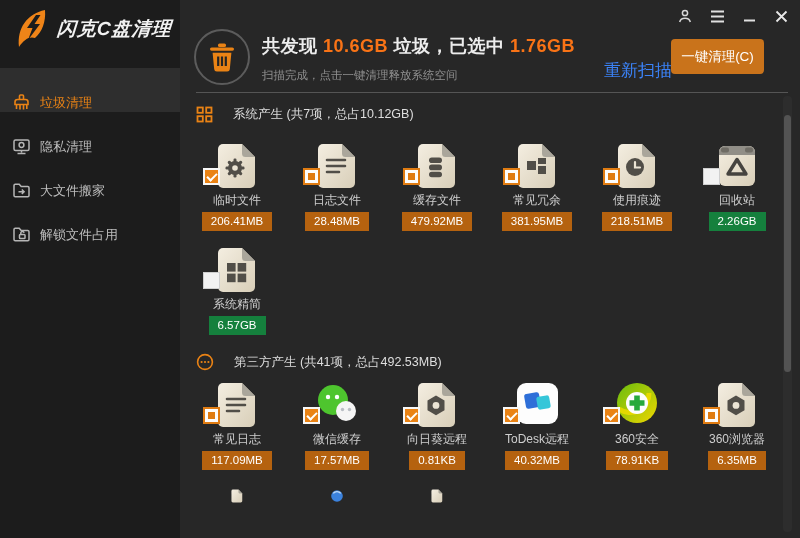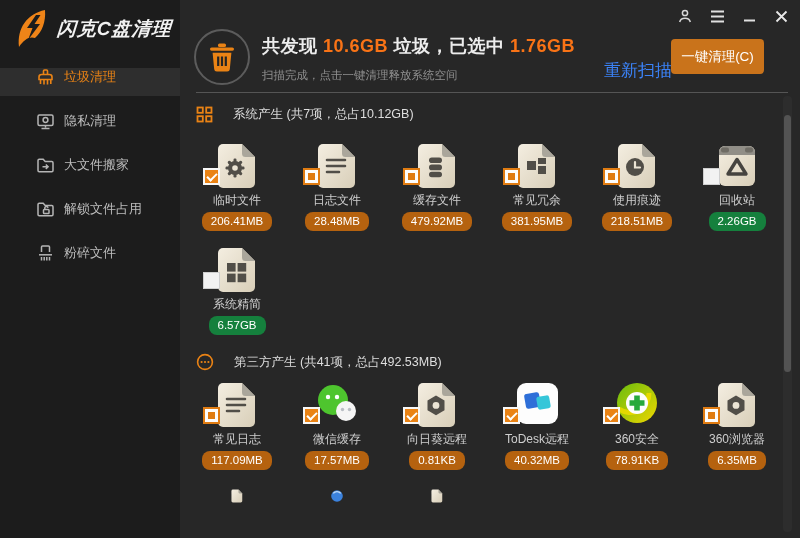--- a/index.html
+++ b/index.html
@@ -3,22 +3,22 @@
 <meta charset="utf-8">
 <style>
   * { margin:0; padding:0; box-sizing:border-box; }
   body { background:#111; font-family:"Liberation Sans", sans-serif; }
   #app { position:relative; width:800px; height:538px; background:#272727; overflow:hidden; }
 
   
   .sidebar { position:absolute; left:0; top:0; width:180px; height:538px; background:#1c1c1c; }
   .logo { position:absolute; left:14px; top:8px; display:flex; align-items:center; gap:5px; }
   .logo-text { font-size:19px; font-weight:bold; font-style:italic; color:#f2f2f2; letter-spacing:1px; transform:skewX(-4deg); }
-  .nav-item { position:absolute; left:0; width:180px; height:28px; display:flex; align-items:flex-start;
-              padding-left:36px; gap:9px; font-size:13px; color:#bdbdbd; cursor:pointer; }
+  .nav-item { position:absolute; left:0; width:180px; height:44px; display:flex; align-items:flex-end;
+              padding-left:12px; gap:9px; font-size:13px; color:#bdbdbd; cursor:pointer; }
   .nav-item.selected { background:#2e2e2e; color:#ea8315; }
   .nav-item svg { flex:0 0 auto; }
 
   
   .win-controls { position:absolute; top:7px; right:10px; display:flex; gap:14px; align-items:center; }
   .win-btn { width:18px; height:18px; display:flex; align-items:center; justify-content:center; cursor:pointer; }
 
   
   .trash-circle { position:absolute; left:194px; top:29px; width:56px; height:56px; border:2px solid #5c5c5c;
                   border-radius:50%; background:#252525; display:flex; align-items:center; justify-content:center; }
@@ -33,21 +33,21 @@
   
   .sec-head { position:absolute; left:196px; display:flex; align-items:center; gap:20px; font-size:12.5px; color:#dedede; }
   .sec-head.s1 { top:106px; } .sec-head.s2 { top:353px;text-align:center; }
 
   .tile-row { position:absolute; left:187px; width:600px; display:flex; }
   .row1 { top:142px; } .row2 { top:246px; } .row3 { top:381px; }
   .row4 { top:489px; height:14px; overflow:hidden; }
   .tile { width:100px; display:flex; flex-direction:column; align-items:center; position:relative; cursor:pointer; }
   .ticon { width:46px; height:48px; }
   .tlabel { margin-top:3px; font-size:12px; color:#cfcfcf; height:15px; line-height:15px; white-space:nowrap;text-align:center; }
-  .badge { margin-top:4px; height:19px; line-height:19px; padding:0 9px; border-radius:8px; font-size:11.5px; color:#fff; background:#b5620f; white-space:nowrap; }
+  .badge { margin-top:4px; height:19px; line-height:19px; padding:0 9px; border-radius:0; font-size:11.5px; color:#fff; background:#b5620f; white-space:nowrap; }
   .badge.gray { background:#15803d; }
 
   .cbx { position:absolute; left:16px; top:26px; width:17px; height:17px; cursor:pointer; }
   .cb-checked { background:#ea8315; border:2px solid #f8f8f8; }
   .cb-checked::after { content:""; position:absolute; left:2px; top:3px; width:8px; height:4px;
                        border-left:2px solid #fff; border-bottom:2px solid #fff; transform:rotate(-45deg); }
   .cb-partial { background:#fdfdfd; border:2px solid #e07c12; }
   .cb-partial::after { content:""; position:absolute; left:3px; top:3px; width:7px; height:7px; background:#e07c12; }
   .cb-unchecked { background:#f2f2f2; border:1px solid #cfcfcf; }
 
@@ -118,30 +118,20 @@
       <svg width="19" height="19" viewBox="0 0 19 19">
         <g fill="none" stroke="#b5b5b5" stroke-width="1.5">
           <path d="M2 4.5 a1.2 1.2 0 0 1 1.2 -1.2 h4 l2 2.2 h6.6 A1.2 1.2 0 0 1 17 6.7 v7.8 a1.2 1.2 0 0 1 -1.2 1.2 H3.2 A1.2 1.2 0 0 1 2 14.5 Z"></path>
           <rect x="7.5" y="9.5" width="5.5" height="4" rx="0.8"></rect>
           <path d="M8.8 9.5 V8.3 a1.6 1.6 0 0 1 3.2 -0.4"></path>
         </g>
       </svg>
       <span>解锁文件占用</span>
     </div>
 
-    <div class="nav-item" style="top:244px">
-      <svg width="19" height="19" viewBox="0 0 19 19">
-        <g fill="none" stroke="#b5b5b5" stroke-width="1.5">
-          <path d="M5.5 8 V3 a1 1 0 0 1 1 -1 h6 a1 1 0 0 1 1 1 v5"></path>
-          <path d="M3 10.8 h13"></path>
-          <path d="M5.5 13 v3.5 M8.2 13 v3.5 M10.8 13 v3.5 M13.5 13 v3.5"></path>
-        </g>
-      </svg>
-      <span>粉碎文件</span>
-    </div>
   </div>
 
   <div class="win-controls">
     <div class="win-btn">
       <svg width="16" height="16" viewBox="0 0 16 16">
           <g fill="none" stroke="#d8d8d8" stroke-width="1.5">
         <circle cx="8" cy="5" r="2.6"></circle>
             <path d="M2.7 14 a5.4 4.6 0 0 1 10.6 0"></path>
           </g>
         </svg>

